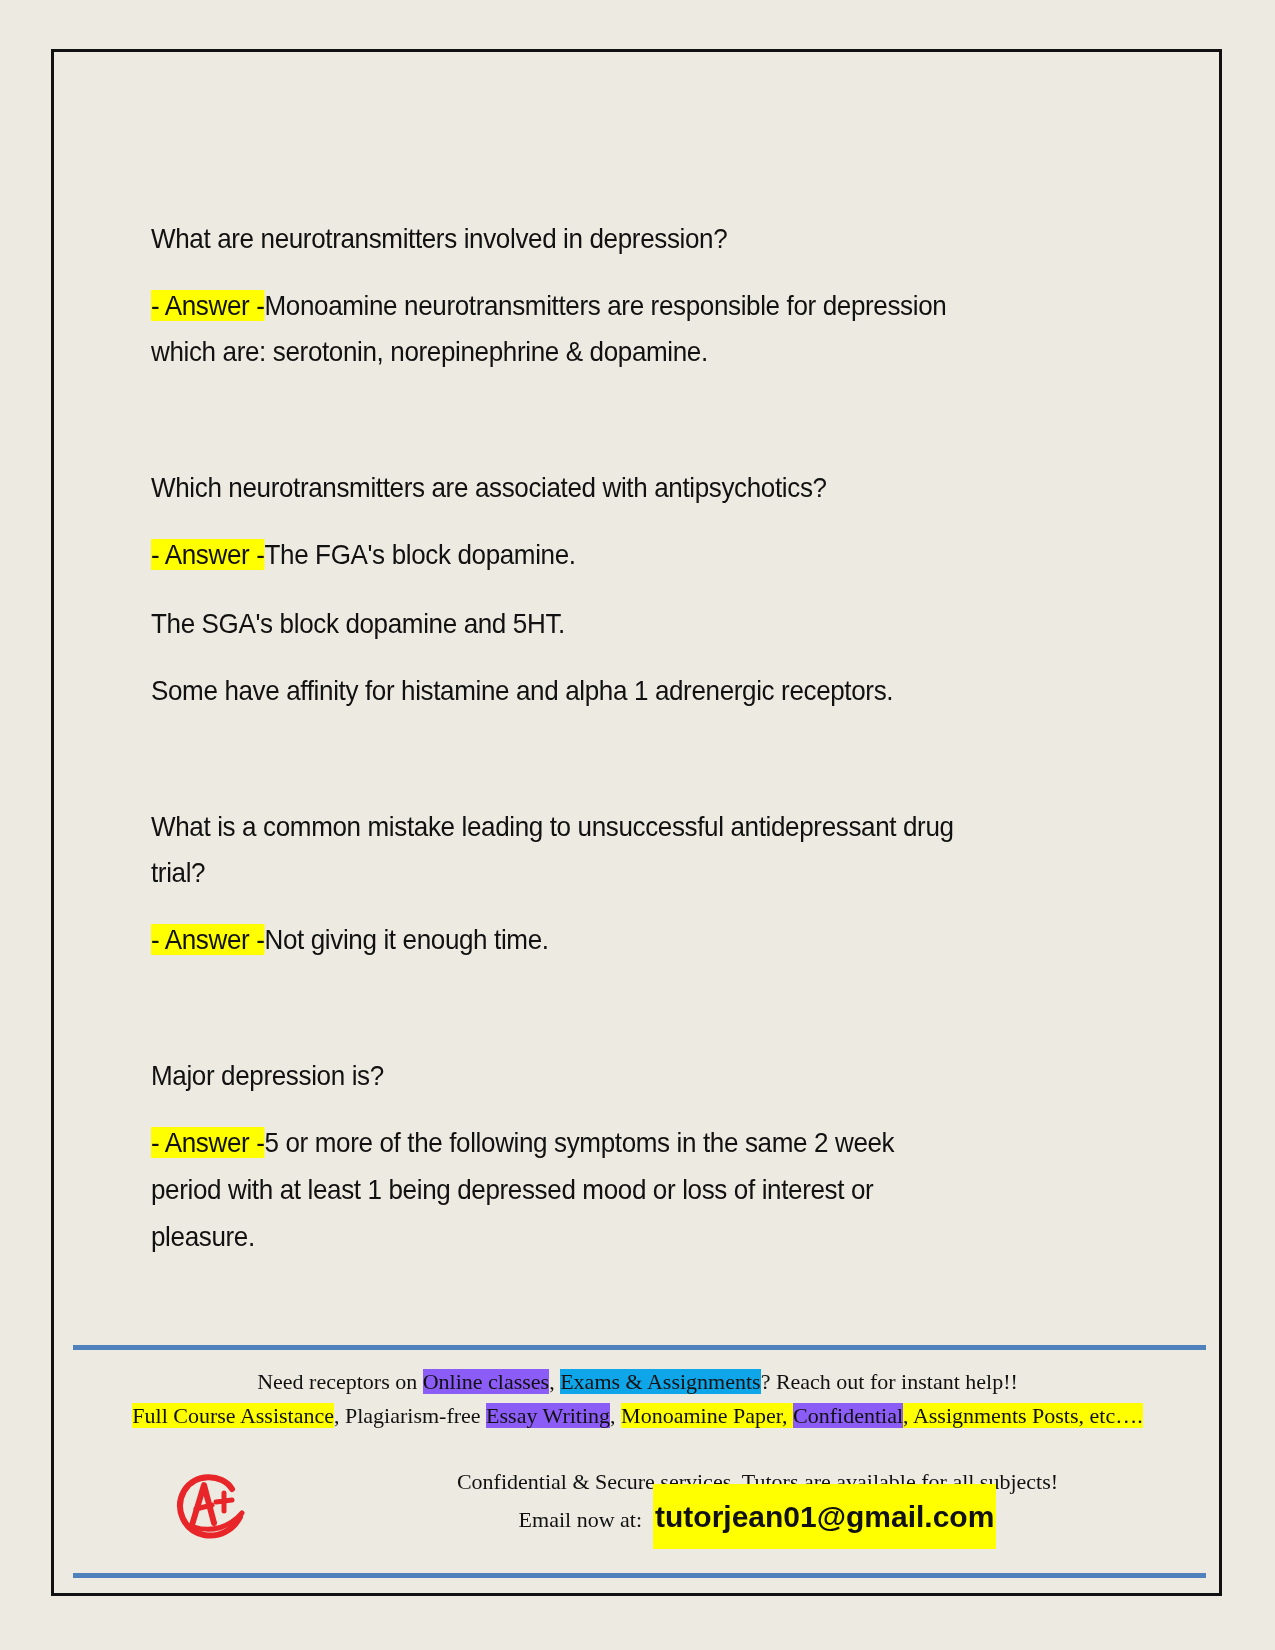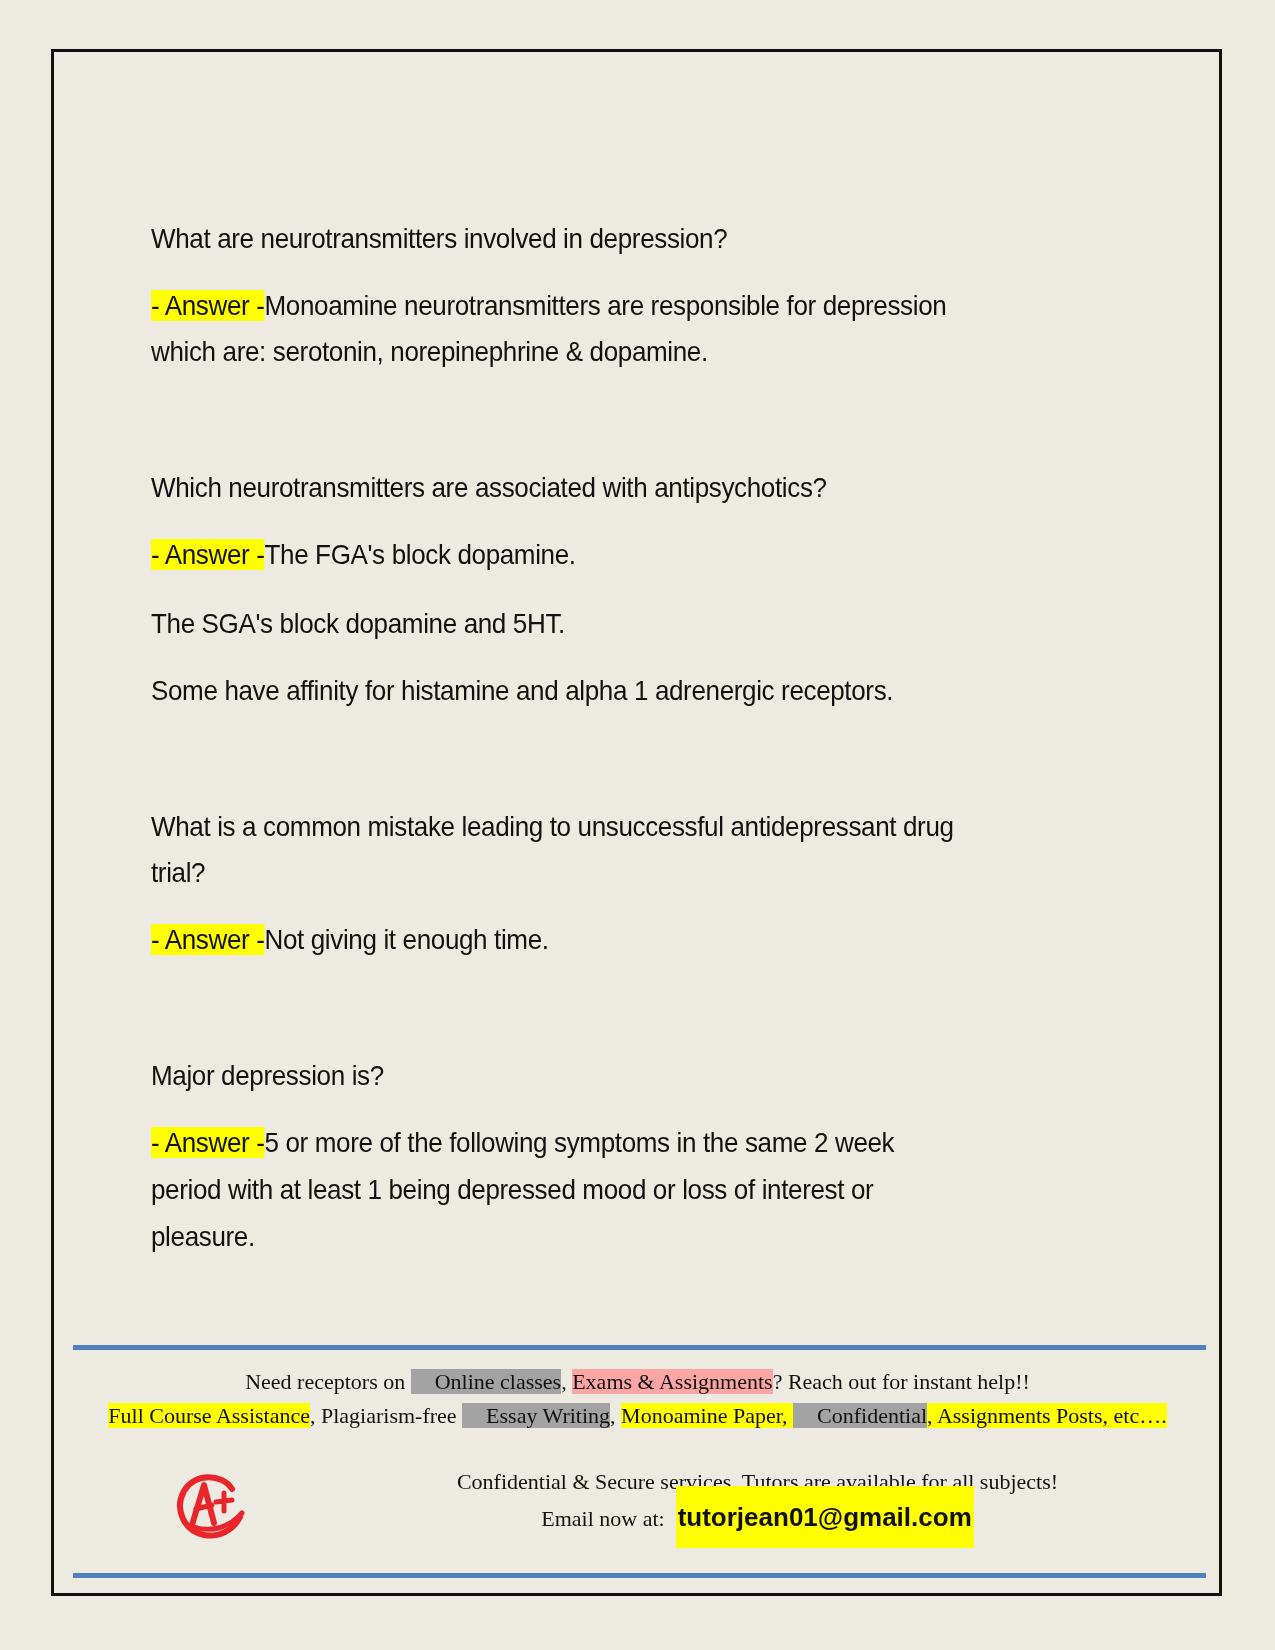--- a/index.html
+++ b/index.html
@@ -1,24 +1,24 @@
 <!DOCTYPE html>
 <html><head>
 <meta charset="utf-8">
 <style>
   html, body { margin:0; padding:0; }
   body { width:1275px; height:1650px; background:#edebe1; position:relative; overflow:hidden; font-family:"DejaVu Sans", sans-serif; }
   .frame { position:absolute; left:51px; top:49px; width:1171px; height:1547px; border:3px solid #111; box-sizing:border-box; }
   .line { position:absolute; left:151px; font-family:"Liberation Sans", sans-serif; font-size:28px; color:#111; white-space:nowrap; line-height:34px; letter-spacing:-0.4px; transform:scaleX(0.93); transform-origin:left center; }
   .hl-yellow { background:#ffff00; }
-  .hl-cyan { background:#a3a3a3;padding-left:24px; }
-  .hl-green { background:#fca5a5; }
+  .hl-cyan { background:#8b5cf6; }
+  .hl-green { background:#0ea5e9; }
   .rule { position:absolute; left:73px; width:1133px; height:5px; background:#4f81bd; }
   .footer { position:absolute; left:60px; width:1155px; text-align:center; font-family:"Liberation Serif", serif; font-size:22px; color:#111; white-space:nowrap; line-height:28px; }
-  .email { font-family:"Liberation Sans", sans-serif; font-weight:bold; font-size:26px; background:#ffff00; padding:16px 2px; }
+  .email { font-family:"Liberation Sans", sans-serif; font-weight:bold; font-size:30px; background:#ffff00; padding:16px 2px; }
   .logo { position:absolute; left:170px; top:1467px; width:80px; height:80px; }
 </style>
 </head>
 <body>
 
 <div class="frame"></div>
 
 <div class="line" style="top:222px"><span>What are neurotransmitters involved in depression?</span></div>
 <div class="line" style="top:289px"><span class="hl-yellow">- Answer -</span><span>Monoamine neurotransmitters are responsible for depression</span></div>
 <div class="line" style="top:335px"><span>which are: serotonin, norepinephrine &amp; dopamine.</span></div>

